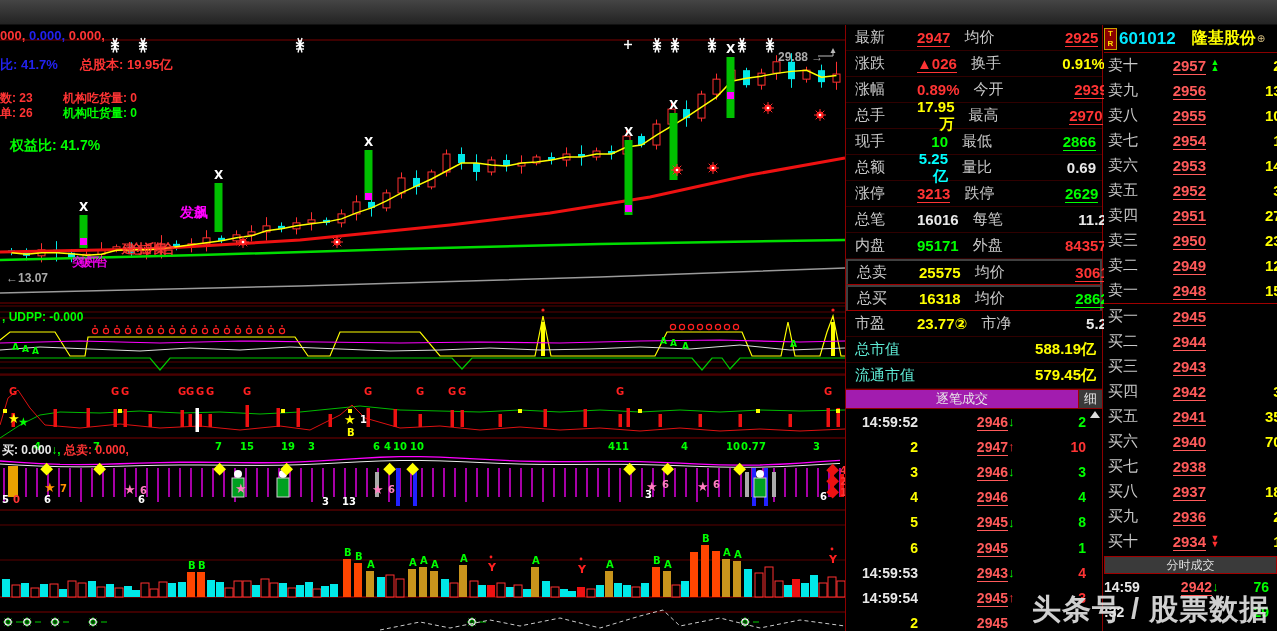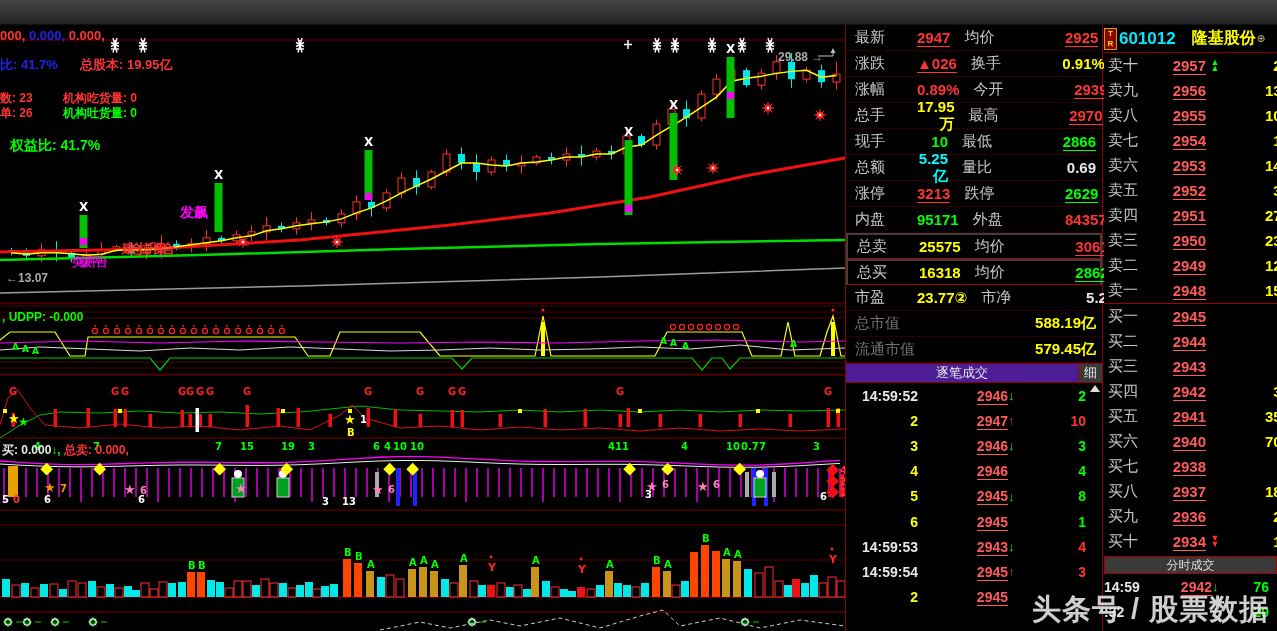--- a/index.html
+++ b/index.html
@@ -15,27 +15,27 @@
   .red { color:#ff3434; } .grn { color:#00ff00; } .blu { color:#2222ee; } .wht { color:#e8e8e8; } .mag { color:#ff00ff; }
   .gray { color:#aaaaaa; }
   .squish { letter-spacing:-5px; opacity:.95;text-align:right; }
   .squish2 { letter-spacing:-4px; opacity:.9; }
   
   #quote { position:absolute; left:845px; top:25px; width:258px; height:606px;
     border-left:1px solid #8b0000; border-right:1px solid #8b0000; background:#000; }
   .qrow { display:flex; align-items:center; height:26px; padding:0 6px 0 9px;
     border-bottom:1px solid #300000; font-size:15px; }
   .qrow .lab { color:#c8c8c8; width:62px; flex:none; }
-  .qrow .labw { color:#737373; width:120px; flex:none; }
+  .qrow .labw { color:#5eead4; width:120px; flex:none; }
   .qrow .val { flex:1; text-align:right; font-weight:700; }
   .qrow .val2 { width:72px; flex:none; }
   .qbox { border:2px solid #404040; border-bottom:1px solid #a00000; }
   .u { border-bottom:1px solid currentColor; }
   #tabbar { display:flex; height:20px; border-top:1px solid #8b0000; border-bottom:1px solid #8b0000; }
-  #tab-trades { flex:1; background:#4c1d95; color:#e8e8e8; font-size:13px;
+  #tab-trades { flex:1; background:#a21caf; color:#e8e8e8; font-size:13px;
     display:flex; align-items:center; justify-content:center; }
   #tab-detail { width:24px; background:#3a3a3a; color:#e8e8e8; font-size:13px; border-left:1px solid #a00000;
     display:flex; align-items:center; justify-content:center; }
   #trades { position:relative; }
   .trow { display:flex; align-items:center; height:25.2px; font-size:14px; font-weight:700; padding-left:6px; }
   .trow .tt { width:66px; text-align:right; }
   .trow .tp { width:90px; text-align:right; color:#ff5a5a; }
   .trow .ta { width:14px; text-align:left; font-size:13px; }
   .trow .tv { flex:1; text-align:right; padding-right:16px; }
   .cw { color:#e8e8e8; } .cy { color:#ffff00; } .cg { color:#00ff00; } .cr { color:#ff3434; }
@@ -789,20 +789,26 @@
         <span class="lab" style="margin-left:14px">量比</span>
         <span class="val val2" style="color:#e8e8e8"><span class="">0.69</span></span>
       </div>
       <div class="qrow">
         <span class="lab">涨停</span>
         <span class="val" style="color:#ff3434"><span class="u">3213</span></span>
         <span class="lab" style="margin-left:14px">跌停</span>
         <span class="val val2" style="color:#00ff00"><span class="u">2629</span></span>
       </div>
       <div class="qrow">
+        <span class="lab">总笔</span>
+        <span class="val" style="color:#e8e8e8"><span class="">16016</span></span>
+        <span class="lab" style="margin-left:14px">每笔</span>
+        <span class="val val2" style="color:#e8e8e8"><span class="">11.2</span></span>
+      </div>
+      <div class="qrow">
         <span class="lab">内盘</span>
         <span class="val" style="color:#00ff00"><span class="">95171</span></span>
         <span class="lab" style="margin-left:14px">外盘</span>
         <span class="val val2" style="color:#ff3434"><span class="">84357</span></span>
       </div>
       <div class="qrow qbox">
         <span class="lab">总卖</span>
         <span class="val" style="color:#ffff00"><span class="">25575</span></span>
         <span class="lab" style="margin-left:14px">均价</span>
         <span class="val val2" style="color:#ff3434"><span class="u">3061</span></span>

